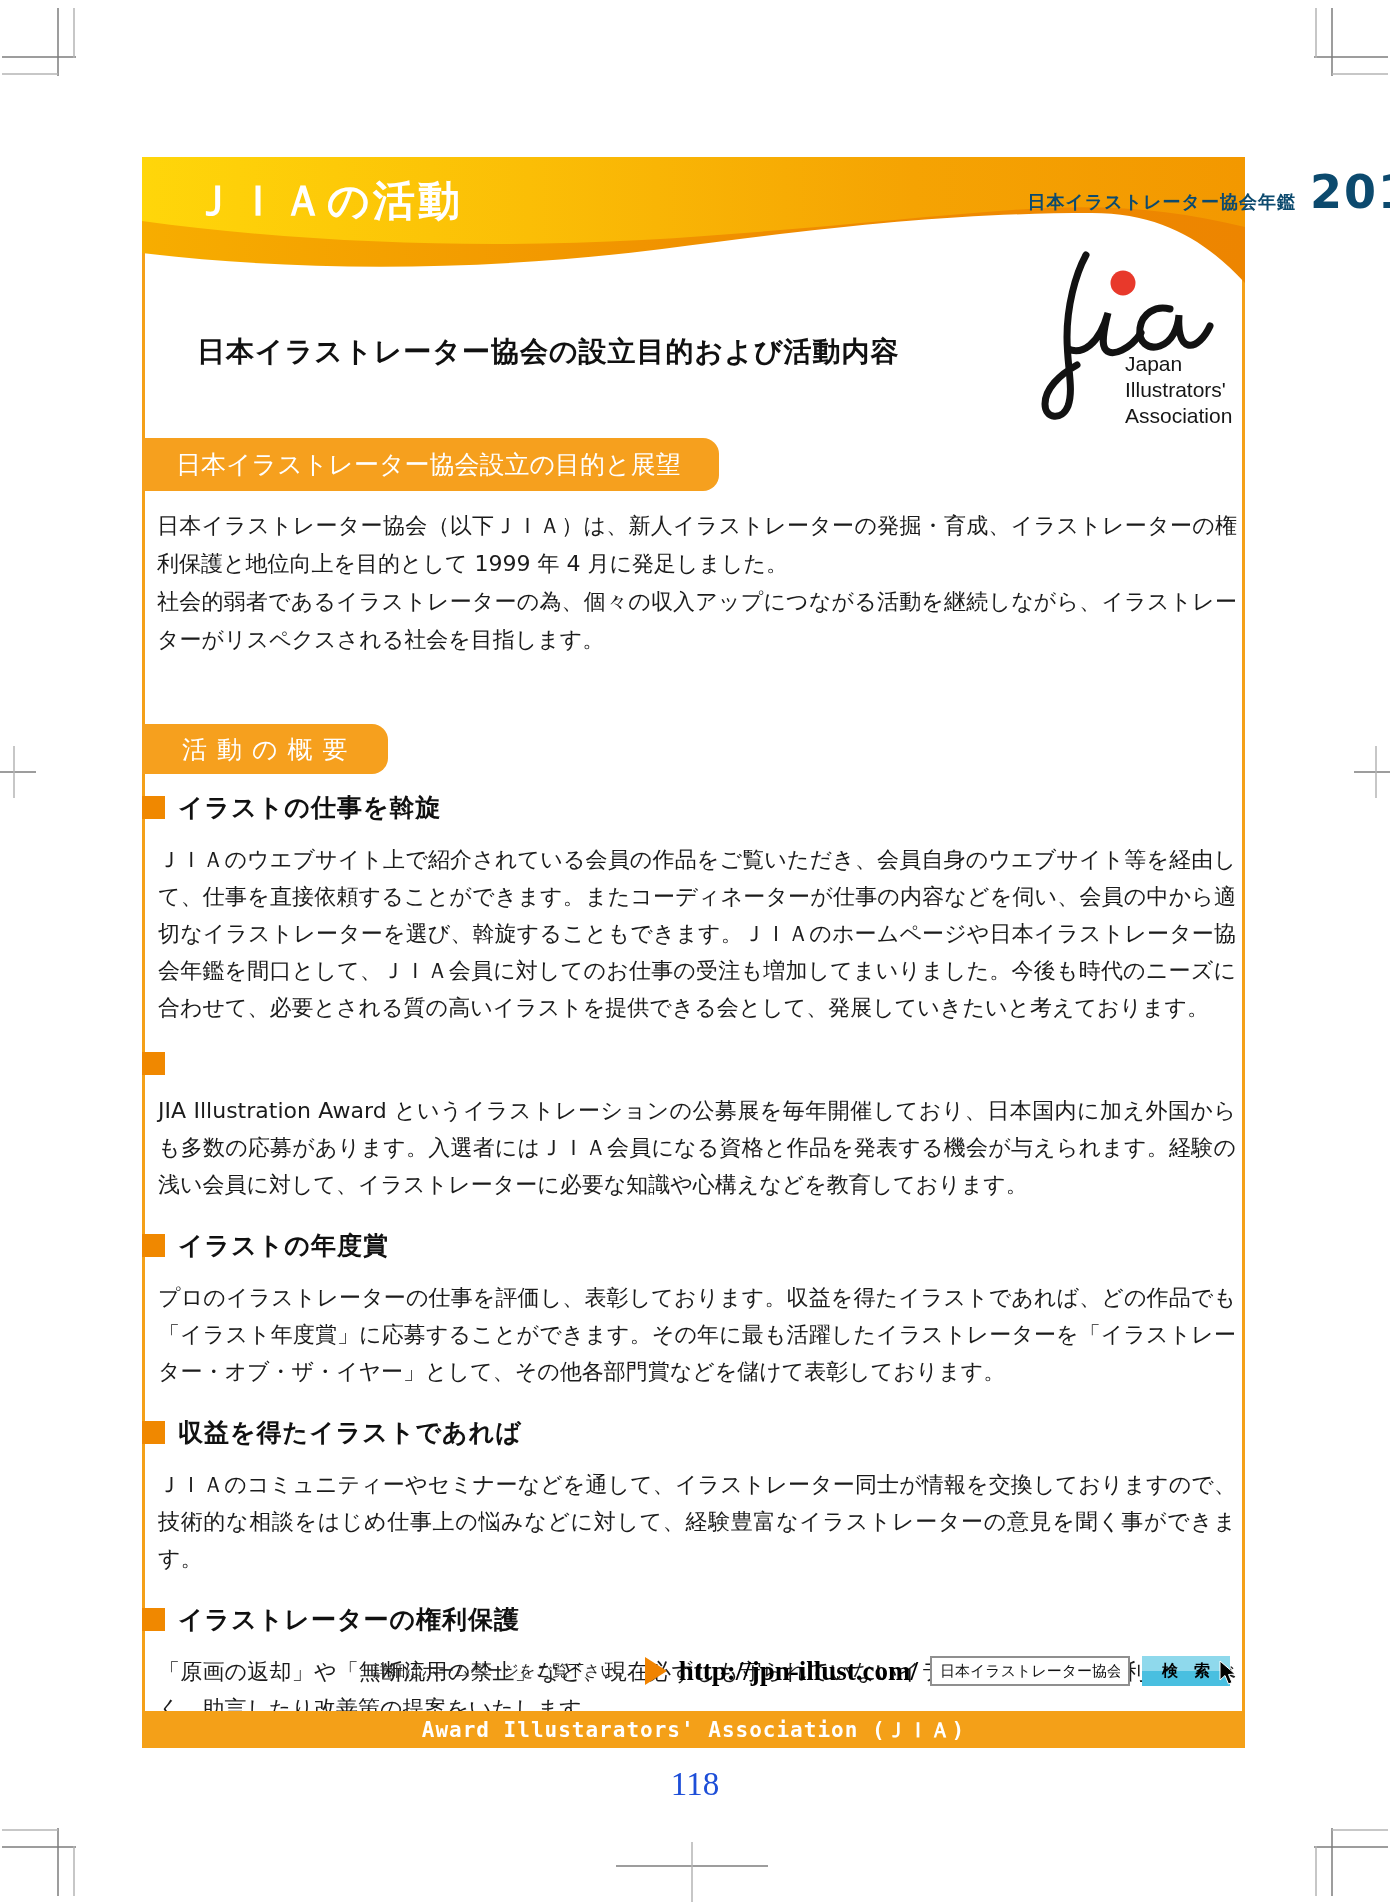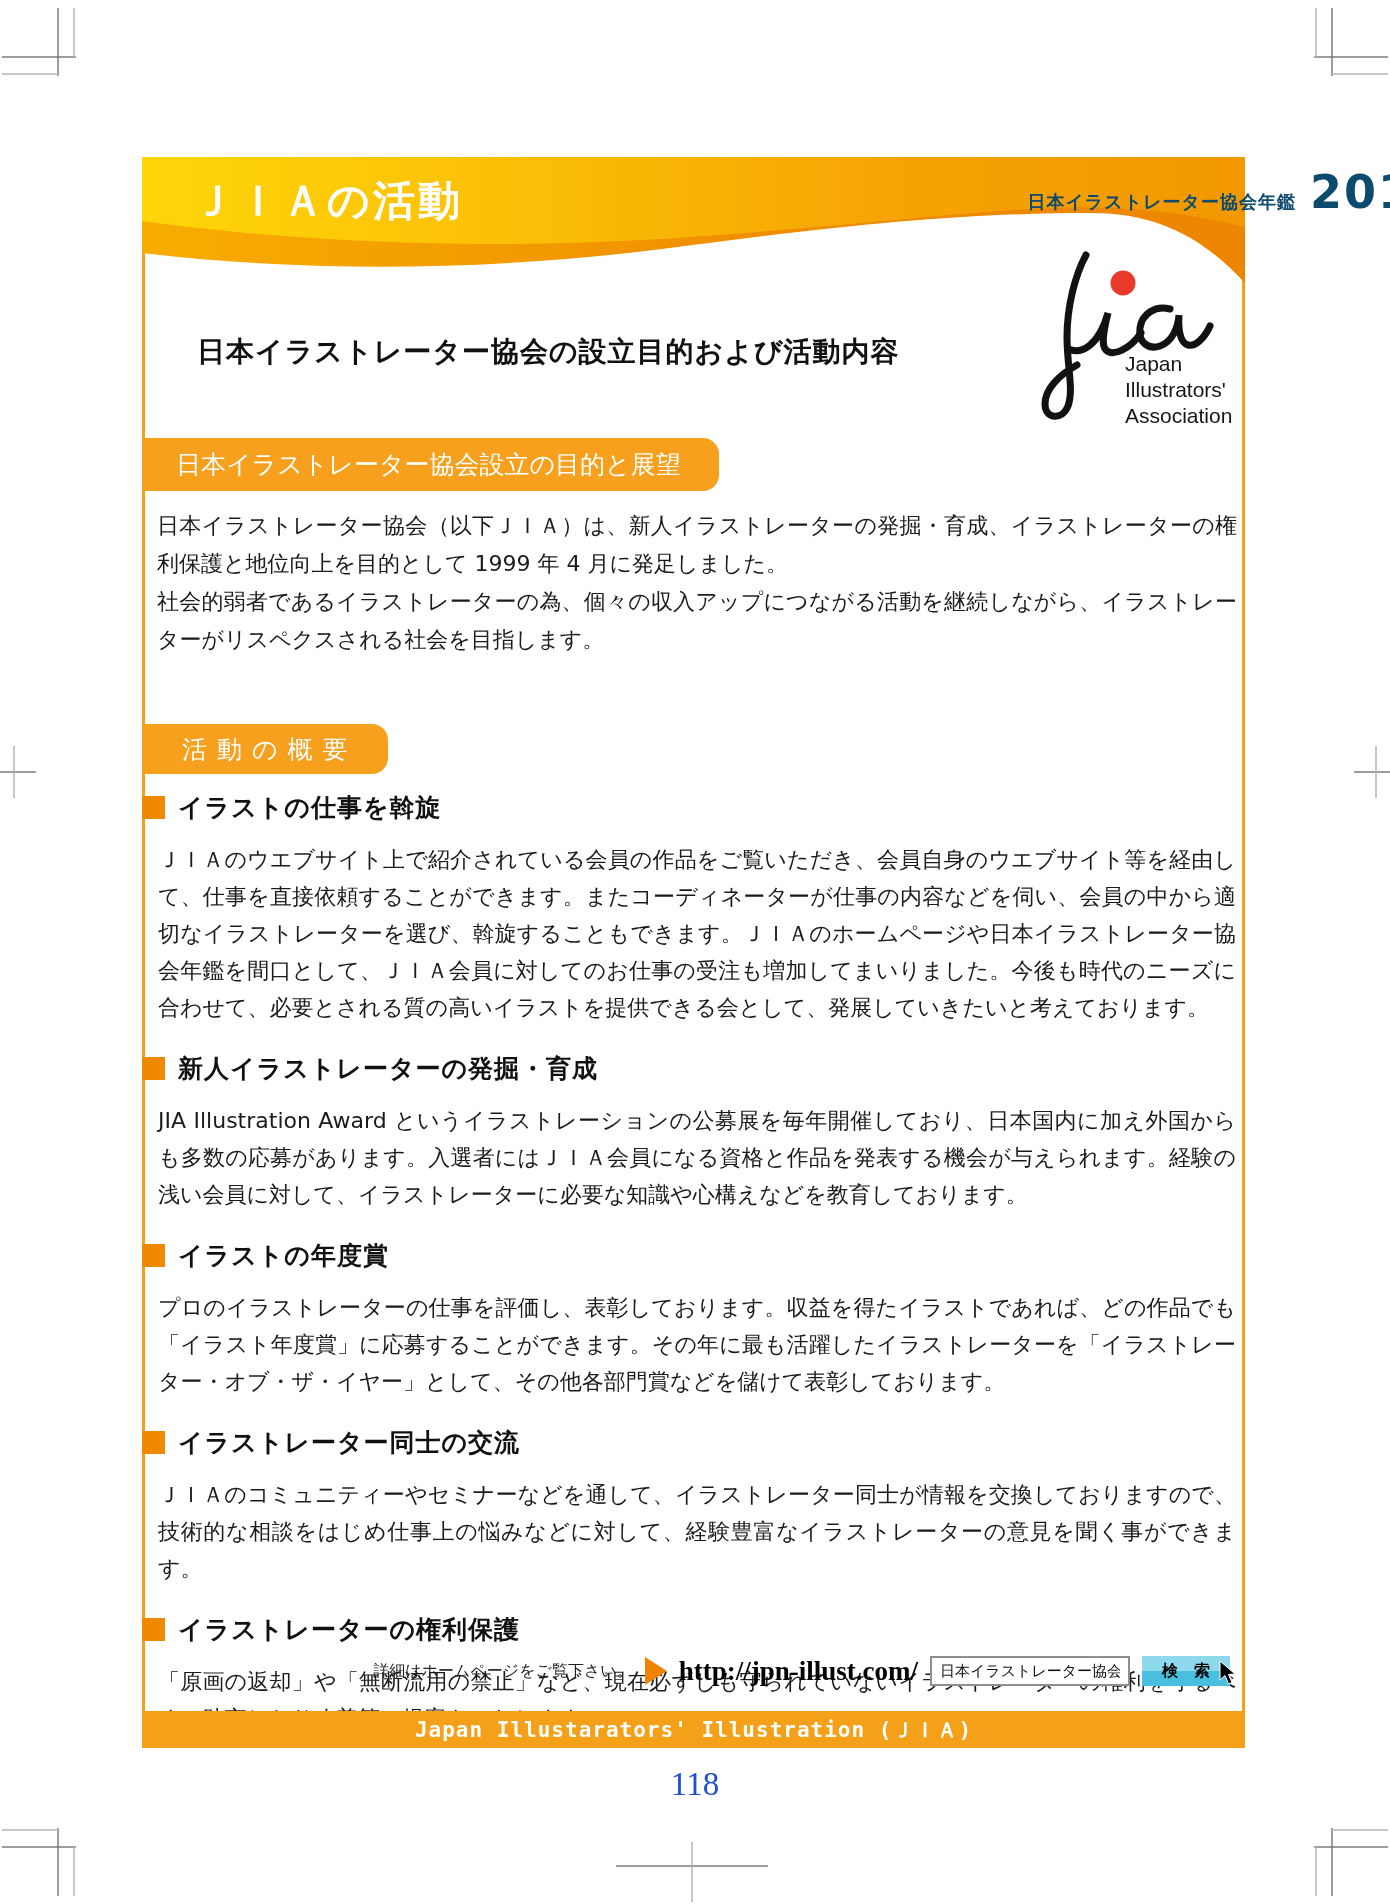--- a/index.html
+++ b/index.html
@@ -151,37 +151,36 @@
         <div class="activity-heading">
           <span class="bullet"></span>
           <span class="heading-text">イラストの仕事を斡旋</span>
         </div>
         <p class="activity-body">ＪＩＡのウエブサイト上で紹介されている会員の作品をご覧いただき、会員自身のウエブサイト等を経由して、仕事を直接依頼することができます。またコーディネーターが仕事の内容などを伺い、会員の中から適切なイラストレーターを選び、斡旋することもできます。ＪＩＡのホームページや日本イラストレーター協会年鑑を間口として、ＪＩＡ会員に対してのお仕事の受注も増加してまいりました。今後も時代のニーズに合わせて、必要とされる質の高いイラストを提供できる会として、発展していきたいと考えております。</p>
       </div>
 
       <div class="activity">
         <div class="activity-heading">
           <span class="bullet"></span>
-          <span class="heading-text">新人イラストレーターの発掘・育成</span>
         </div>
         <p class="activity-body">JIA Illustration Award というイラストレーションの公募展を毎年開催しており、日本国内に加え外国からも多数の応募があります。入選者にはＪＩＡ会員になる資格と作品を発表する機会が与えられます。経験の浅い会員に対して、イラストレーターに必要な知識や心構えなどを教育しております。</p>
       </div>
 
       <div class="activity">
         <div class="activity-heading">
           <span class="bullet"></span>
           <span class="heading-text">イラストの年度賞</span>
         </div>
         <p class="activity-body">プロのイラストレーターの仕事を評価し、表彰しております。収益を得たイラストであれば、どの作品でも「イラスト年度賞」に応募することができます。その年に最も活躍したイラストレーターを「イラストレーター・オブ・ザ・イヤー」として、その他各部門賞などを儲けて表彰しております。</p>
       </div>
 
       <div class="activity">
         <div class="activity-heading">
           <span class="bullet"></span>
-          <span class="heading-text">イラストレーター同士の交流</span>
+          <span class="heading-text">収益を得たイラストであれば</span>
         </div>
         <p class="activity-body">ＪＩＡのコミュニティーやセミナーなどを通して、イラストレーター同士が情報を交換しておりますので、技術的な相談をはじめ仕事上の悩みなどに対して、経験豊富なイラストレーターの意見を聞く事ができます。</p>
       </div>
 
       <div class="activity">
         <div class="activity-heading">
           <span class="bullet"></span>
           <span class="heading-text">イラストレーターの権利保護</span>
         </div>
         <p class="activity-body">「原画の返却」や「無断流用の禁止」など、現在必ずしも守られていないイラストレーターの権利を守るべく、助言したり改善策の提案をいたします。</p>
@@ -194,17 +193,17 @@
       <span class="url">http://jpn-illust.com/</span>
       <input class="search-input" readonly="" value="日本イラストレーター協会" style="">
       <div class="search-btn">
         <span>検　索</span>
         <svg class="cursor-icon" width="24" height="26" viewBox="0 0 24 26">
           <path d="M4,1 L4,20 L9,15.5 L12.5,24 L16,22.5 L12.5,14.5 L19,14 Z" fill="#000" stroke="#fff" stroke-width="1"></path>
         </svg>
       </div>
     </div>
 
-    <div class="footer-bar">Japan Illustarators' Illustration (ＪＩＡ)</div>
+    <div class="footer-bar">Award Illustarators' Association (ＪＩＡ)</div>
   </div>
 
   <div class="page-number">118</div>
 </div>
 
 </body></html>

